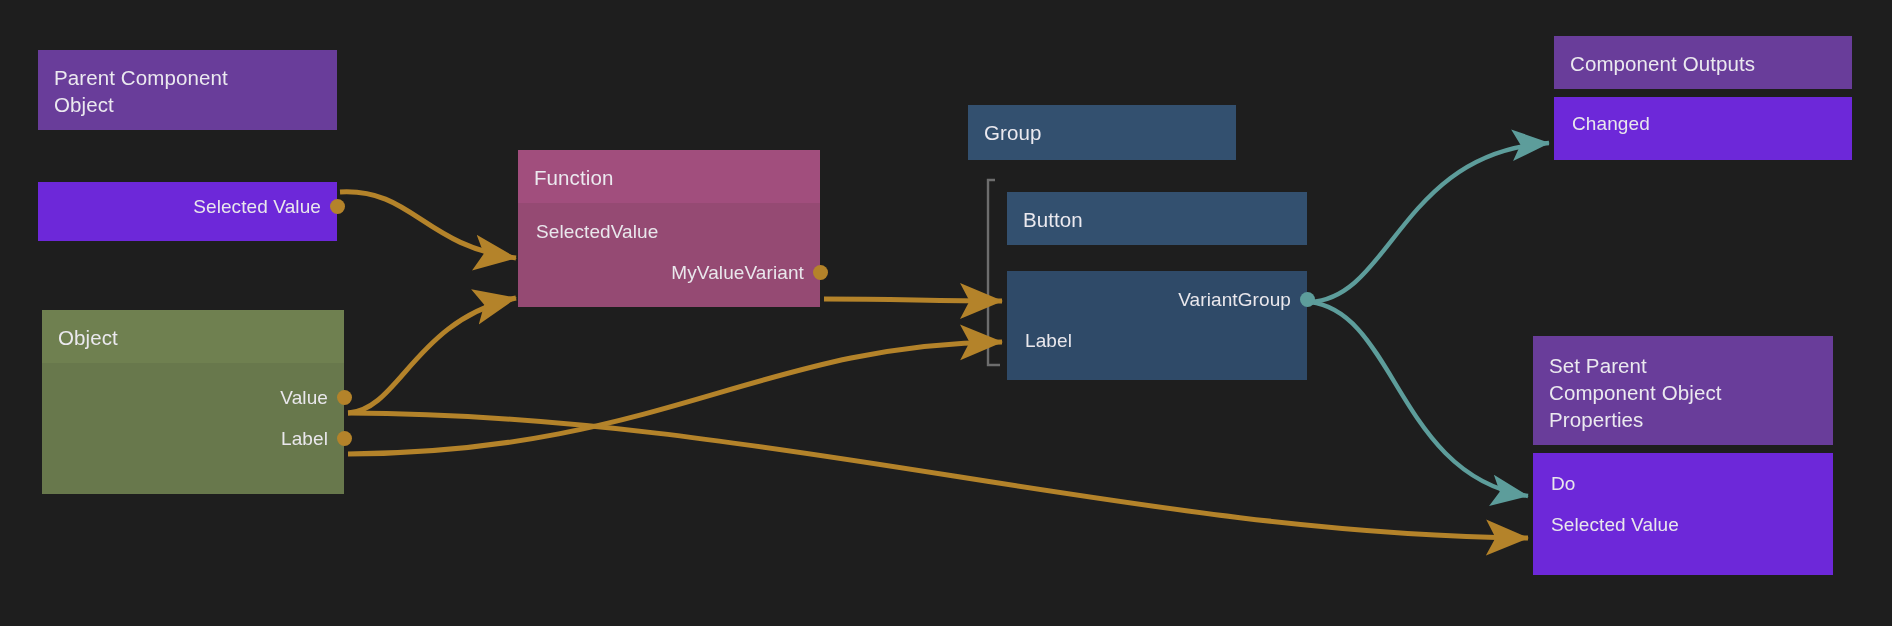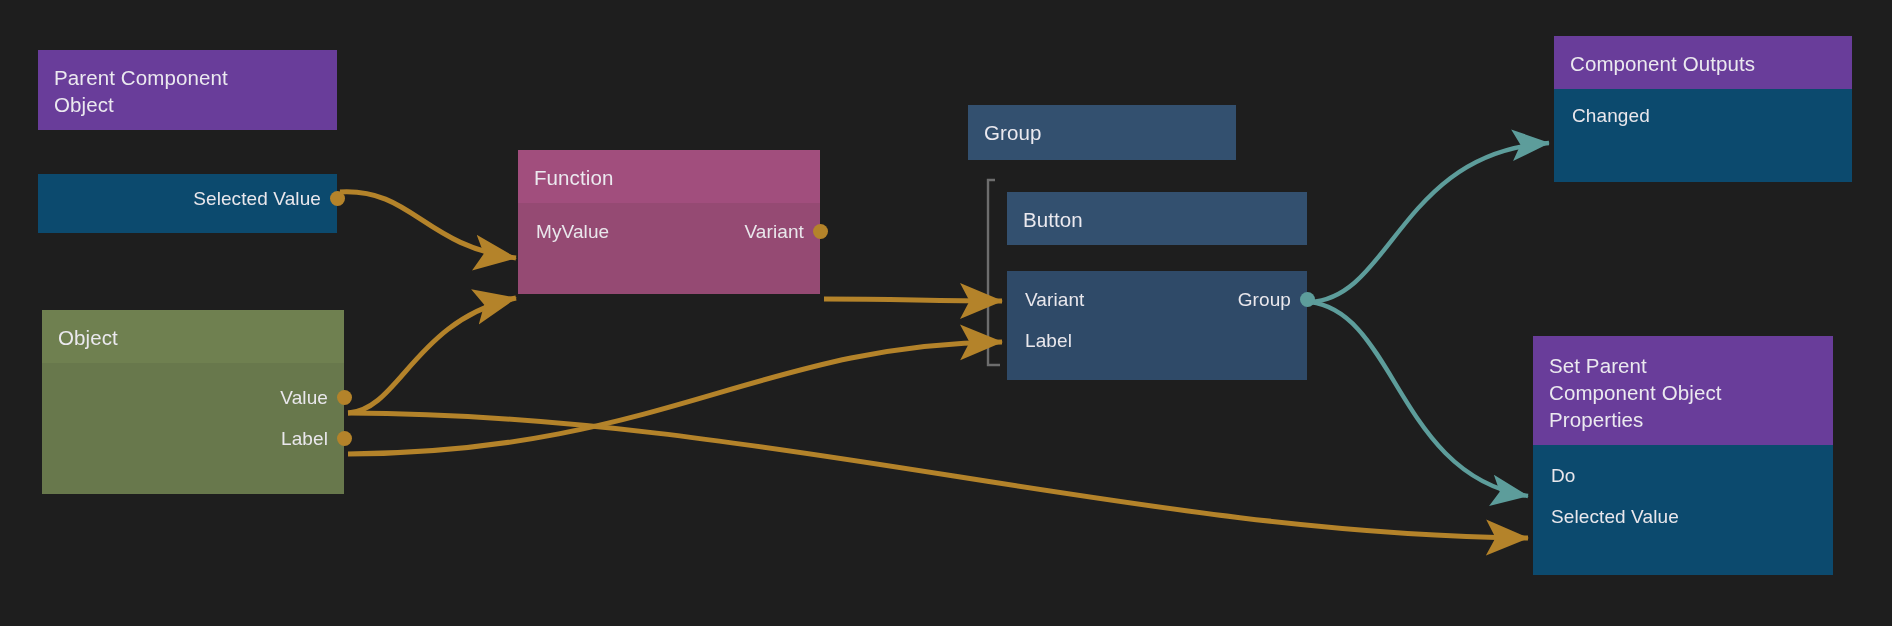--- a/index.html
+++ b/index.html
@@ -60,55 +60,55 @@
   }
   .port-row.out {
     justify-content: flex-end;
     padding-right: 16px;
   }
   .port-row.in {
     justify-content: flex-start;
     padding-left: 18px;
   }
   .port-row.both {
-    justify-content: space-between;
-    padding-left: 18px;
+    justify-content: flex-end;
+    padding-left: 34px;
     padding-right: 16px;
   }
   .port-dot {
     position: absolute;
     width: 15px;
     height: 15px;
     border-radius: 50%;
     top: 50%;
     margin-top: -7.5px;
   }
   .port-dot.right {
     right: -7.5px;
   }
   .dot-gold { background: #b4832a; }
   .dot-teal { background: #5d9d9b; }
 
   
   .purple .node-header { background: #693d9a; }
-  .purple .node-body   { background: #0c4a6e; }
+  .purple .node-body   { background: #6d28d9; margin-top: 8px; }
   .olive  .node-header { background: #6f8050; }
   .olive  .node-body   { background: #68784c; padding-left: 28px; }
   .pink   .node-header { background: #a14e7d; }
   .pink   .node-body   { background: #954a73; }
   .blue   .node-header { background: #33506f; }
   .blue   .node-body   { background: #2f4a68; }
 
   
   #node-parent-component-object { left: 38px;   top: 50px;  width: 299px; height: 126px; gap: 44px; }
   #node-object                  { left: 42px;   top: 310px; width: 302px; height: 184px; }
   #node-function                { left: 518px;  top: 150px; width: 302px; height: 144px; }
   #node-group                   { left: 968px;  top: 105px; width: 268px; height: 70px;  }
   #node-button                  { left: 1007px; top: 192px; width: 300px; height: 188px; gap: 26px; }
-  #node-component-outputs       { left: 1554px; top: 36px;  width: 298px; height: 146px; }
+  #node-component-outputs       { left: 1554px; top: 36px;  width: 298px; height: 124px; }
   #node-set-parent-props        { left: 1533px; top: 336px; width: 300px; height: 239px; }
 
   #node-group .node-header { padding-bottom: 14px; }
 
   #node-parent-component-object .node-body { padding-top: 4px; }
   #node-component-outputs .node-body { padding-top: 6px; }
   #node-set-parent-props .node-header { padding-top: 16px; }
   #node-set-parent-props .node-body { }
   #node-button .node-body { padding-top: 8px; }
   #node-function .node-body { padding-top: 8px; }
@@ -167,20 +167,23 @@
       <div class="port-row out">
         <span class="port-label">Label</span>
         <span class="port-dot right dot-gold"></span>
       </div>
     </div>
   </div>
 
   <div class="node pink" id="node-function">
     <div class="node-header">Function</div>
     <div class="node-body">
+      <div class="port-row in">
+        <span class="port-label">SelectedValue</span>
+      </div>
       <div class="port-row both">
         <span class="port-label">MyValue</span>
         <span class="port-label">Variant</span>
         <span class="port-dot right dot-gold"></span>
       </div>
     </div>
   </div>
 
   <div class="node blue" id="node-group">
     <div class="node-header">Group</div>

